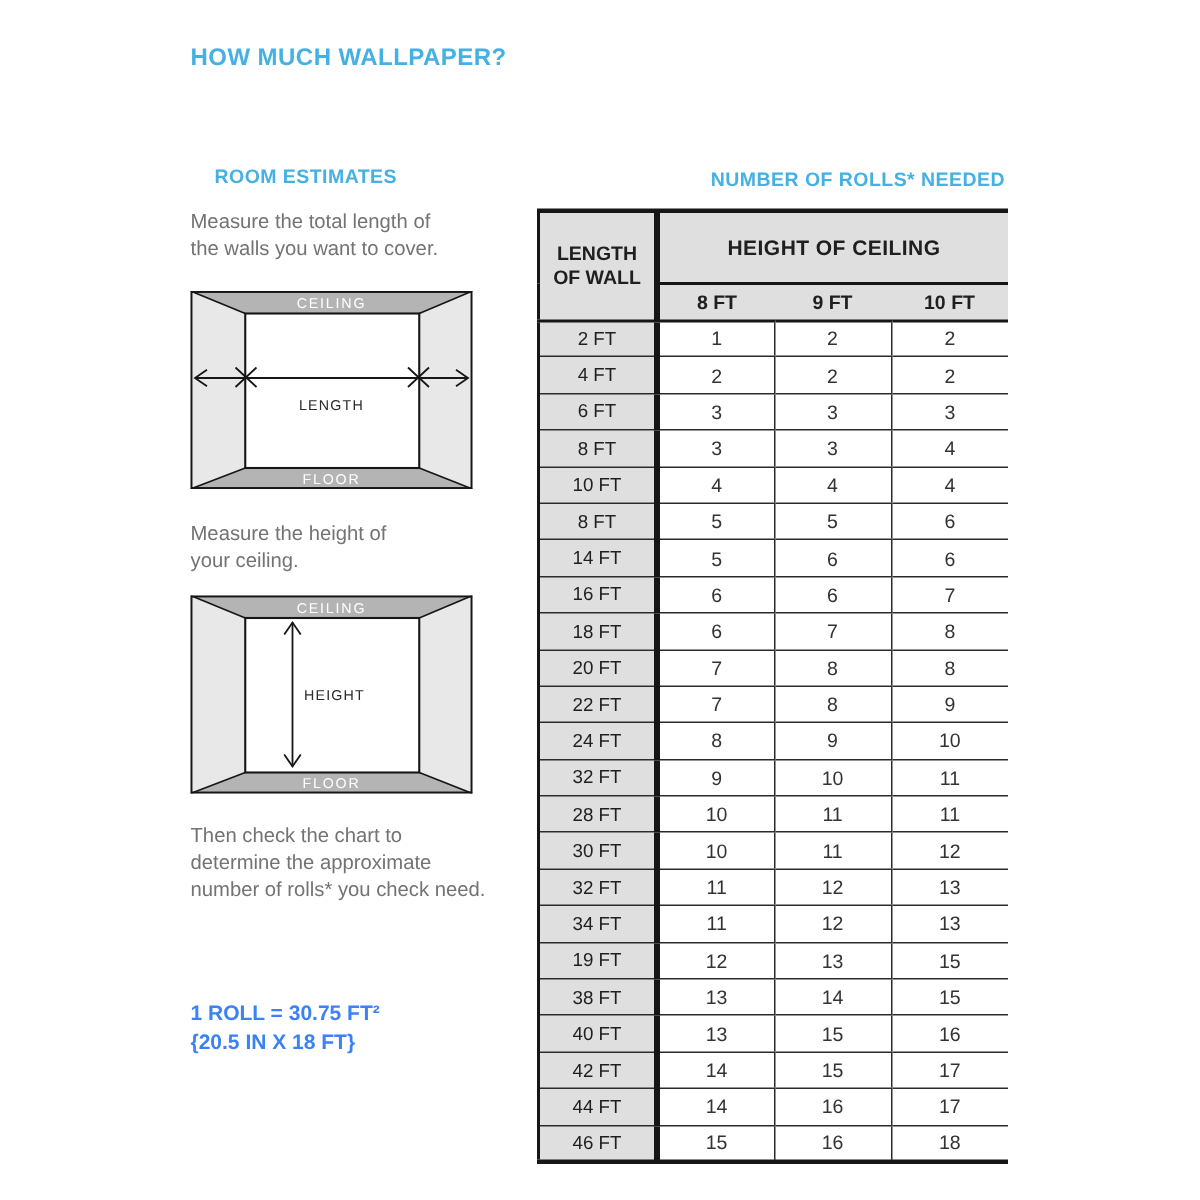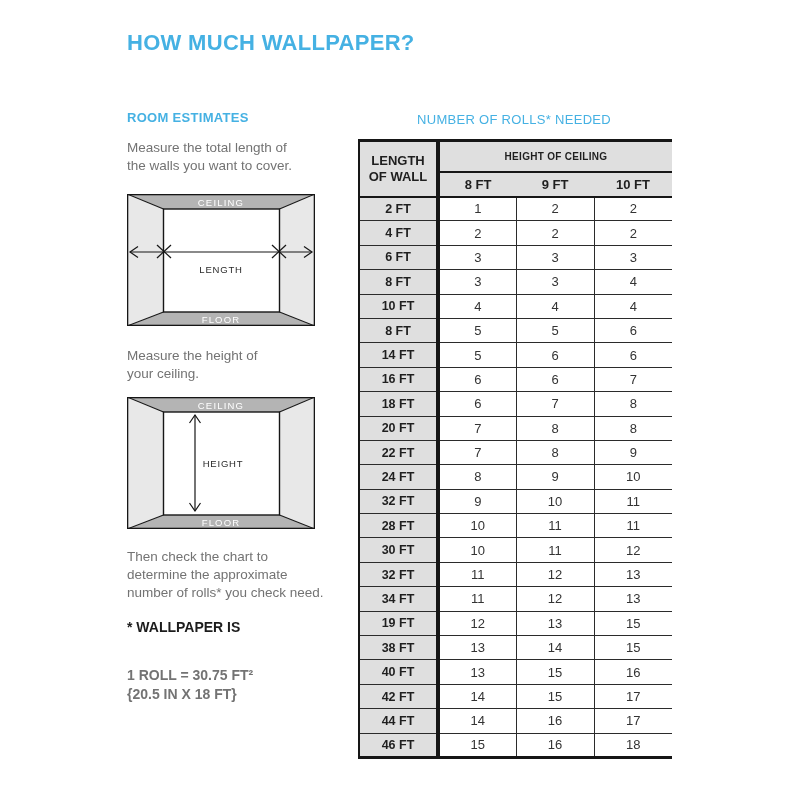--- a/index.html
+++ b/index.html
@@ -8,52 +8,52 @@
     --table-line:#2b2b2b;
     --heavy-line:#161616;
     --cell-gray:#dfdfdf;
   }
   *{margin:0;padding:0;box-sizing:border-box;}
   html,body{width:800px;height:800px;background:#ffffff;overflow:hidden;}
   body{font-family:"Liberation Sans", sans-serif;color:var(--ink);position:relative;}
 
   .page-title{
     position:absolute;left:127px;top:30px;
-    font-size:22px;font-weight:bold;color:var(--accent);letter-spacing:.3px;
+    font-size:16px;font-weight:bold;color:var(--accent);letter-spacing:.3px;
   }
 
   
   .left-col{position:absolute;left:127px;top:110px;width:210px;}
   .section-heading{
-    font-size:13px;font-weight:bold;color:var(--accent);letter-spacing:.3px;
+    font-size:13px;font-weight:bold;color:var(--accent);letter-spacing:.3px;margin-left:16px;
   }
   .step-text{
     position:absolute;left:0;
     font-size:13.5px;line-height:18px;color:#737373;white-space:pre-line;
   }
   .step1{top:29px;}
   .step2{top:237px;}
   .step3{top:438px;}
   .room-svg{position:absolute;left:0;display:block;}
   .svg1{top:84px;}
   .svg2{top:287px;}
   .footnote{
     position:absolute;left:0;top:508px;
     font-size:14px;font-weight:bold;line-height:19px;color:#1c1c1c;
   }
   .footnote .indent{padding-left:10px;}
   .roll-spec{
     position:absolute;left:0;top:556px;
-    font-size:14px;font-weight:bold;line-height:19px;color:#737373;
+    font-size:14px;font-weight:bold;line-height:19px;color:#3b82f6;
   }
 
   
   .table-heading{
-    position:absolute;left:358px;top:112px;width:312px;text-align:center;
-    font-size:13px;font-weight:normal;color:var(--accent);letter-spacing:.3px;
+    position:absolute;left:358px;top:112px;width:312px;text-align:right;
+    font-size:13px;font-weight:bold;color:var(--accent);letter-spacing:.3px;
   }
   .rolls-table{
     position:absolute;left:358px;top:139px;width:312px;
     border-collapse:collapse;table-layout:fixed;
     border-top:3px solid var(--heavy-line);
     border-bottom:3px solid var(--heavy-line);
     border-left:2px solid var(--heavy-line);
     font-size:13px;color:#1f1f1f;
   }
   .rolls-table col.c-label{width:79px;}
@@ -61,33 +61,33 @@
   .rolls-table th,.rolls-table td{text-align:center;vertical-align:middle;}
   .corner{
     background:var(--cell-gray);
     border-right:4px solid var(--heavy-line);
     border-bottom:2px solid var(--heavy-line);
     font-size:13px;font-weight:bold;line-height:16px;white-space:pre-line;
   }
   .group-head{
     background:var(--cell-gray);
     border-bottom:2px solid var(--heavy-line);
-    font-size:10px;font-weight:bold;letter-spacing:.3px;
-    height:31px;
+    font-size:14px;font-weight:bold;letter-spacing:.3px;
+    height:48px;
   }
   .subhead{
     background:var(--cell-gray);
     border-bottom:2px solid var(--heavy-line);
     font-size:13px;font-weight:bold;height:25px;
   }
   .row-label{
     background:var(--cell-gray);
     border-right:4px solid var(--heavy-line);
     border-bottom:1px solid var(--table-line);
-    font-size:12.5px;font-weight:bold;height:16px;
+    font-size:12.5px;font-weight:normal;height:16px;
   }
   .val{
     background:#ffffff;
     border-left:1px solid var(--table-line);
     border-bottom:1px solid var(--table-line);
     font-size:13px;height:24.4px;color:#333333;
   }
 
   .dim-label{font-size:9.5px;letter-spacing:.8px;fill:#2a2a2a;}
   .band-label{font-size:9.5px;letter-spacing:1.2px;fill:#ffffff;}
@@ -152,21 +152,20 @@
       <polyline points="62.5,106 68,114 73.5,106"></polyline>
     </g>
     <text class="dim-label" x="96" y="69.5" text-anchor="middle">HEIGHT</text>
   </svg>
 
   <div class="step-text step3">Then check the chart to
 determine the approximate
 number of rolls* you check need.</div>
 
   <div class="footnote">
-    <div>* WALLPAPER IS</div>
   </div>
 
   <div class="roll-spec">
     <div>1 ROLL = 30.75 FT²</div>
     <div>{20.5 IN X 18 FT}</div>
   </div>
 </div>
 
 <div class="table-heading">NUMBER OF ROLLS* NEEDED</div>
 

